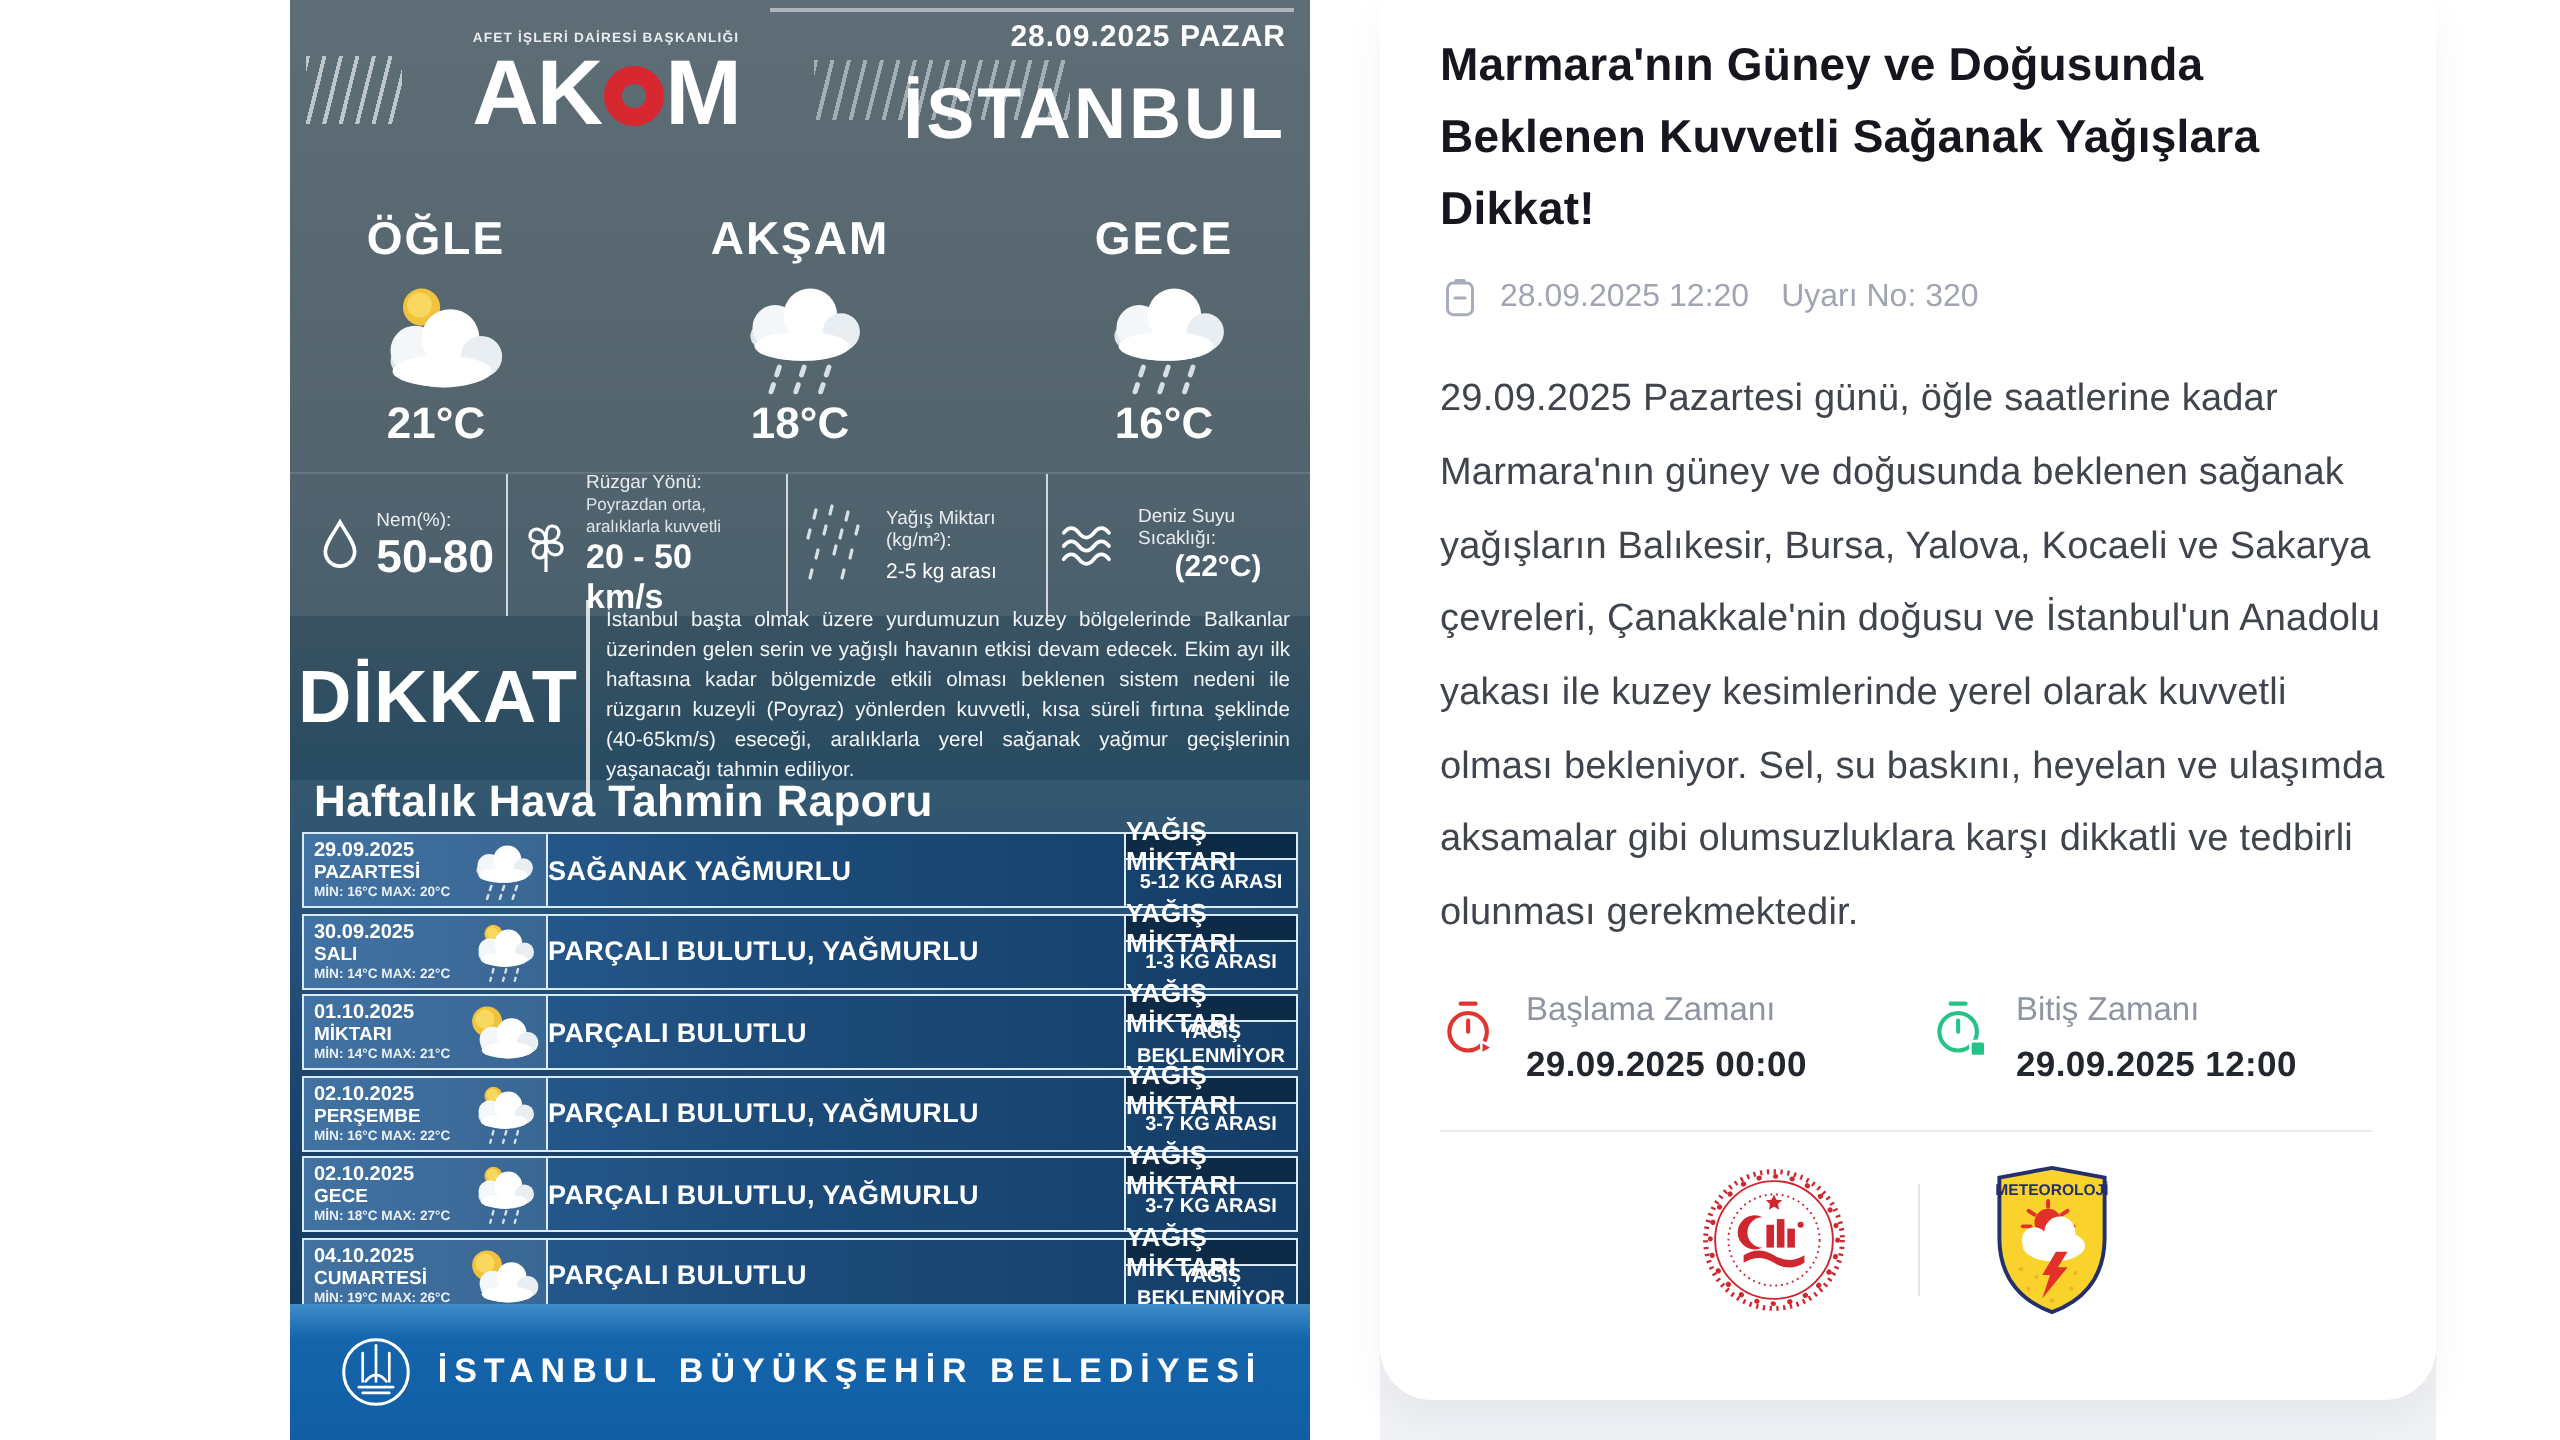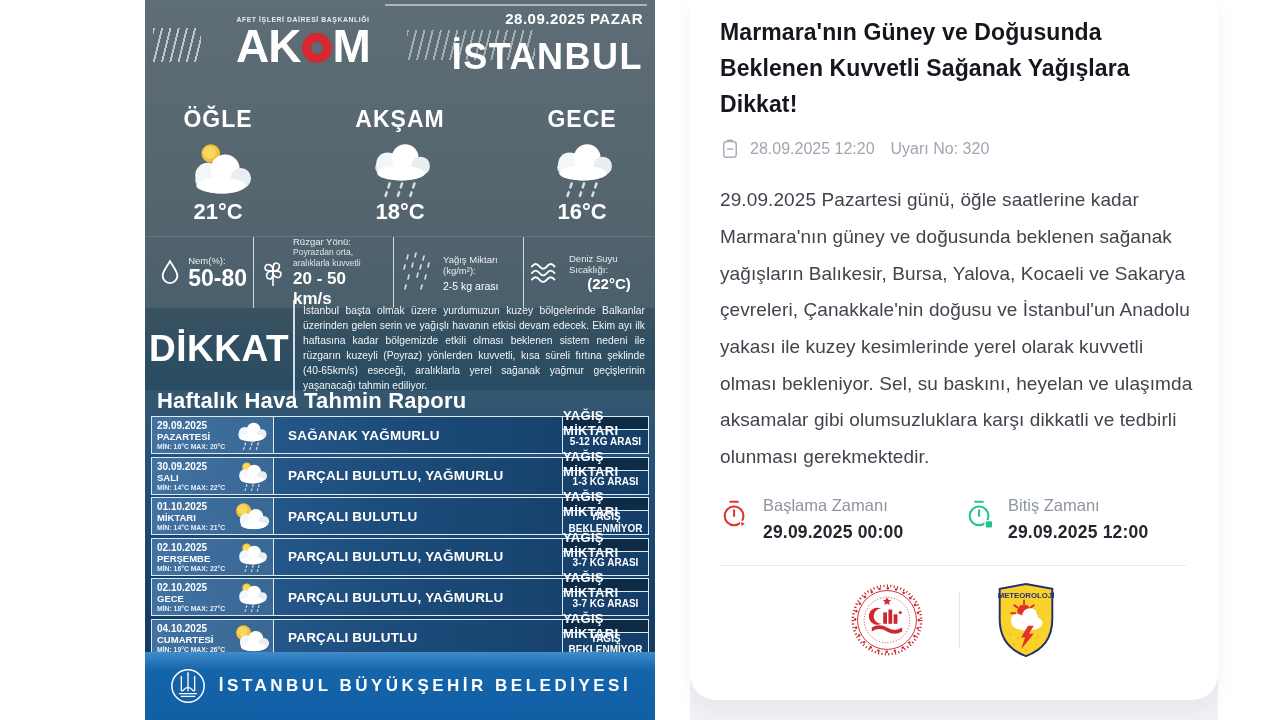--- a/index.html
+++ b/index.html
@@ -61,21 +61,21 @@
   .ig-table { position:absolute; top:416px; left:6px; right:6px; height:236px;
               display:flex; flex-direction:column; gap:2.5px; }
   .row { flex:1; display:flex; border:1.5px solid #d9ebf7; background:linear-gradient(90deg,#2c6298 0%,#1d4d7c 45%,#143d66 100%); }
   .row-datecell { width:122px; display:flex; align-items:center; border-right:1.5px solid #d9ebf7;
                   background:rgba(255,255,255,.10); padding:2px 0 2px 5px; }
   .row-dateinfo { width:72px; }
   .row-date { font-size:10px; font-weight:bold; }
   .row-day { font-size:9.5px; font-weight:bold; }
   .row-minmax { font-size:6.8px; font-weight:bold; color:#eaf1f6; margin-top:1px; white-space:nowrap; }
   .row-icon { width:44px; height:32px; }
-  .row-desc { flex:1; display:flex; align-items:center; padding-left:14px;
+  .row-desc { flex:1; display:flex; align-items:center; padding-left:0;
               font-size:13.5px; font-weight:bold; letter-spacing:.2px; }
   .row-amount { width:86px; border-left:1.5px solid #d9ebf7; display:flex; flex-direction:column; }
   .row-amount-head { height:13px; background:#0d2a47; font-size:13px; font-weight:bold;
                      display:flex; align-items:center; justify-content:center; letter-spacing:.3px;
                      border-bottom:1.5px solid #d9ebf7; }
   .row-amount-val { flex:1; display:flex; align-items:center; justify-content:center; text-align:center;
                     font-size:10px; font-weight:bold; line-height:1.15; padding:0 3px; }
 
   
   .ig-footer { position:absolute; bottom:0; left:0; right:0; height:68px;

